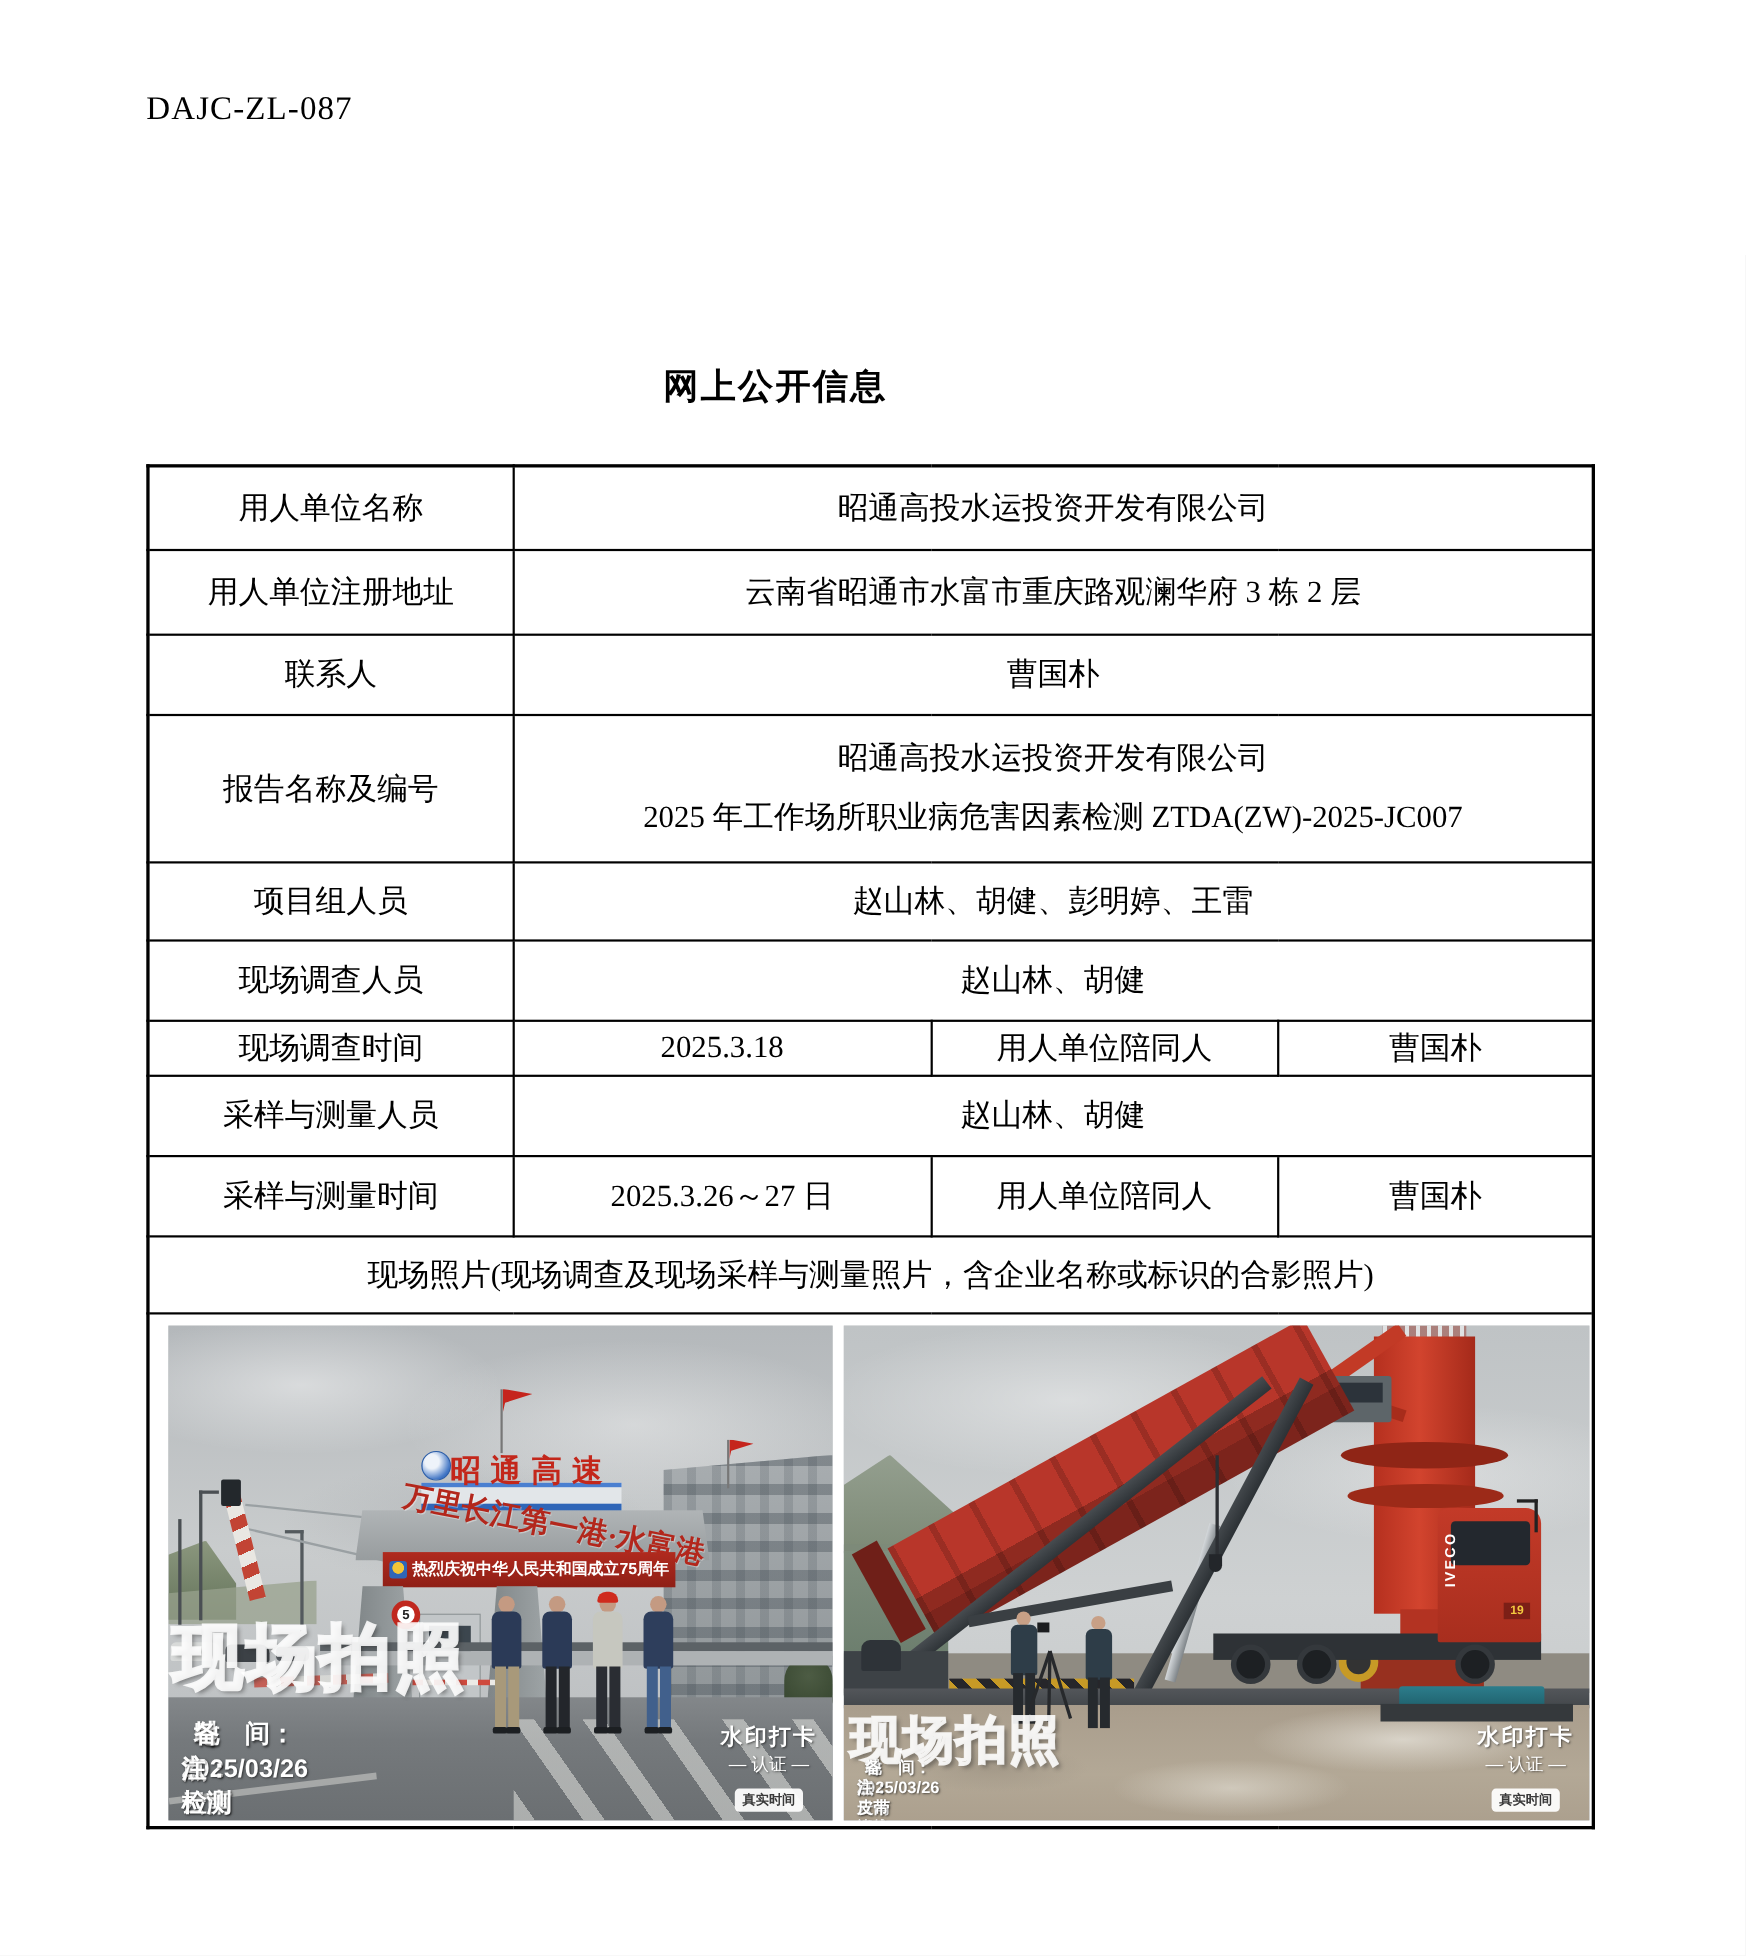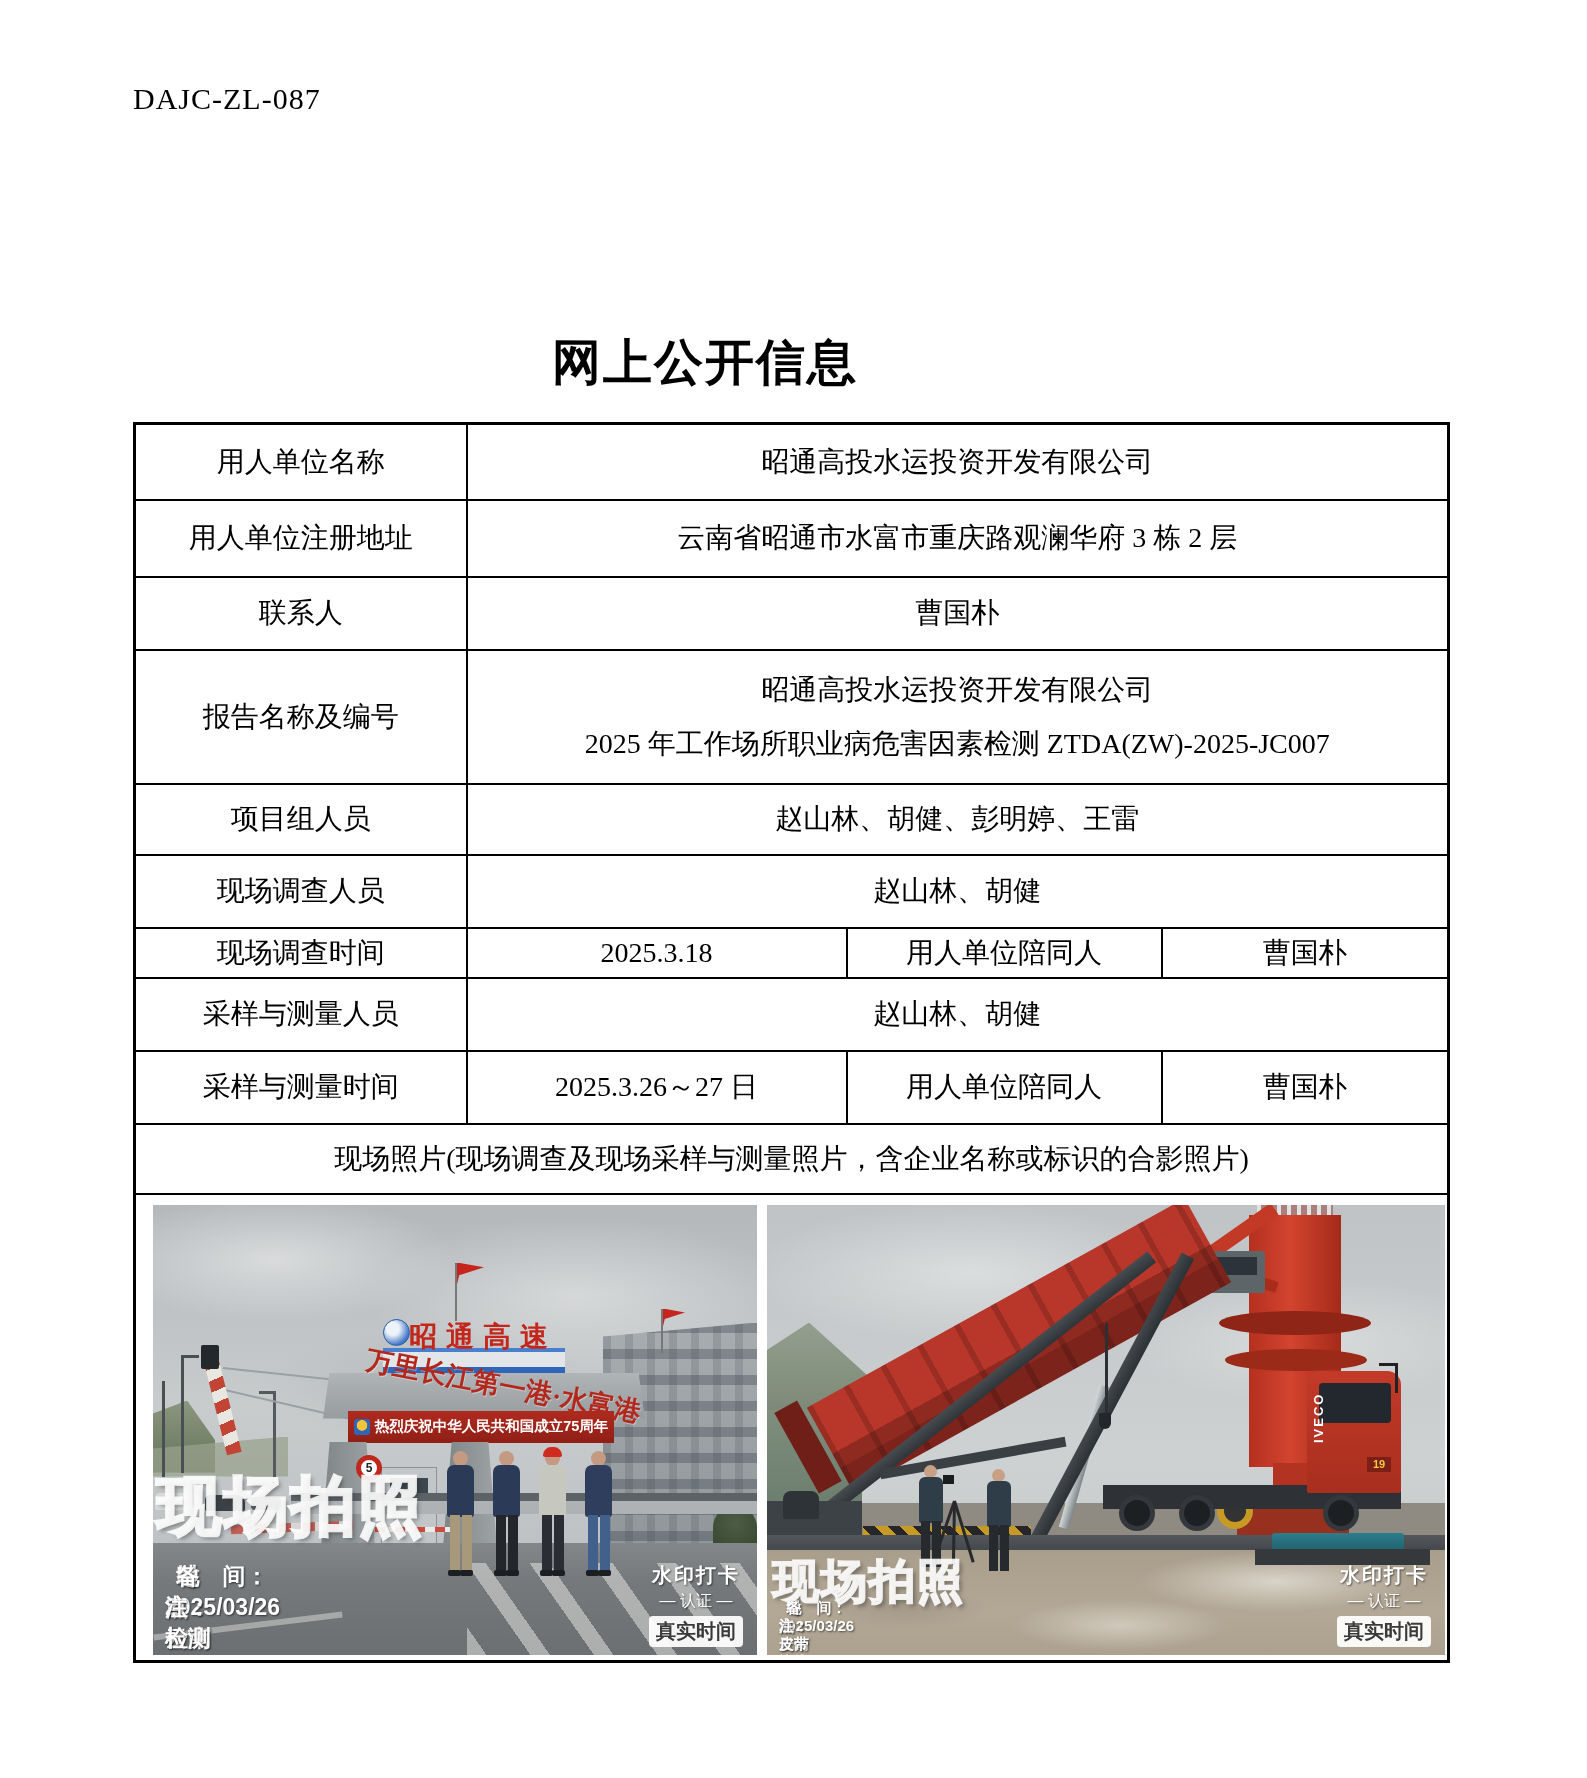--- a/index.html
+++ b/index.html
@@ -1,21 +1,21 @@
 <!DOCTYPE html>
 <html><head>
 <meta charset="utf-8">
 <style>
   * { margin:0; padding:0; box-sizing:border-box; }
   body { background:#e8e8e8; font-family:"Liberation Serif","DejaVu Serif",serif; }
   .page { position:relative; width:1587px; height:1778px; background:#ffffff; overflow:hidden; }
 
   .doc-code { position:absolute; left:133px; top:82px; font-size:30px; color:#000; letter-spacing:1px; }
   .doc-title { position:absolute; left:0; top:203px; width:1410px; text-align:center; font-size:43px; font-weight:bold; color:#000; letter-spacing:1px; }
-  .doc-subtitle { position:absolute; left:0; top:330px; width:1410px; text-align:center; font-size:49px; font-weight:bold; color:#000; letter-spacing:2px; }
+  .doc-subtitle { position:absolute; left:0; top:330px; width:1410px; text-align:center; font-size:32px; font-weight:bold; color:#000; letter-spacing:2px; }
 
   table.tbl { position:absolute; left:133px; top:422px; width:1314px; border-collapse:collapse; table-layout:fixed; border:3px solid #000; }
   table.tbl td { border:2px solid #000; font-size:28px; color:#000; text-align:center; vertical-align:middle; padding:0 4px; }
   .two-line p { line-height:40px; }
   .two-line p + p { margin-top:14px; }
   td.photos-header-cell { text-align:left; padding:0 6px 0 3px; }
   td.photos-cell { padding:0; vertical-align:top; }
 
   .photos-wrap { display:flex; gap:10px; padding:10px 0 5px 13px; }
   .photo { position:relative; height:450px; overflow:hidden; flex:0 0 auto; background:#c7cacc; }
@@ -96,21 +96,21 @@
   .wm-title { font-weight:900; font-family:"Liberation Sans","DejaVu Sans",sans-serif; color:rgba(252,252,252,.25); -webkit-text-stroke:3px rgba(255,255,255,.88); text-shadow:3px 3px 4px rgba(40,40,40,.45); white-space:nowrap;text-align:center; }
   .pl-mark { left:4px; top:258px; font-size:64px; letter-spacing:3px; }
   .pr-mark { left:6px; top:346px; font-size:46px; letter-spacing:2px; -webkit-text-stroke:2px rgba(255,255,255,.88); }
   .wm-info { color:#fff; font-family:"Liberation Sans","DejaVu Sans",sans-serif; font-weight:600; text-shadow:1px 1px 2px rgba(0,0,0,.55); }
   .pl-info { left:12px; top:356px; font-size:23px; line-height:31px; }
   .pr-info { left:12px; top:394px; font-size:15px; line-height:18px; }
   .wm-badge { right:14px; bottom:8px; text-align:center; font-family:"Liberation Sans","DejaVu Sans",sans-serif; color:#fff; text-shadow:1px 1px 2px rgba(0,0,0,.55); }
   .wm-badge div { position:static; }
   .badge-title { font-size:20px; font-weight:bold; letter-spacing:2px; }
   .badge-cert { font-size:16px; margin-top:2px; }
-  .badge-tag { display:inline-block; margin-top:4px; background:rgba(255,255,255,.93); color:#3a3a3a; font-size:20px; font-weight:bold; padding:2px 7px; border-radius:4px; text-shadow:none; }
+  .badge-tag { display:inline-block; margin-top:4px; background:rgba(255,255,255,.93); color:#3a3a3a; font-size:12px; font-weight:bold; padding:2px 7px; border-radius:4px; text-shadow:none; }
 
   
   .pr-sky { inset:0; background:
       radial-gradient(ellipse 320px 100px at 30% 15%, rgba(255,255,255,.4), transparent 70%),
       radial-gradient(ellipse 280px 90px at 80% 30%, rgba(248,248,248,.35), transparent 70%),
       linear-gradient(180deg,#bfc3c5 0%,#ced1d2 55%,#c5c8c9 100%); }
   .pr-hills { left:0; top:118px; width:105px; height:92px; background:linear-gradient(180deg,#8e9a88,#73816b); clip-path:polygon(0 30%,40% 0,100% 62%,100% 100%,0 100%); opacity:.9; }
   .pr-water { left:0; top:205px; width:95px; height:132px; background:linear-gradient(180deg,#7f8e7d,#657868); }
   .pr-shore { left:0; top:199px; width:120px; height:8px; background:#7d8a79; }
   .pr-middock { left:0; top:298px; width:678px; height:36px; background:#8f8b82; }

